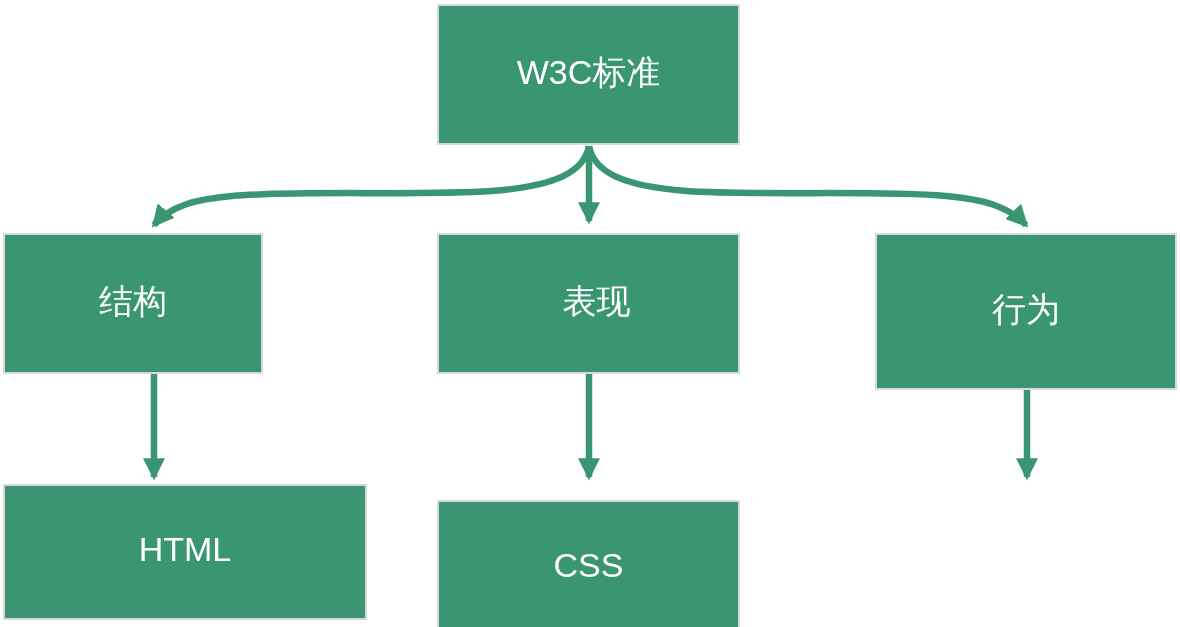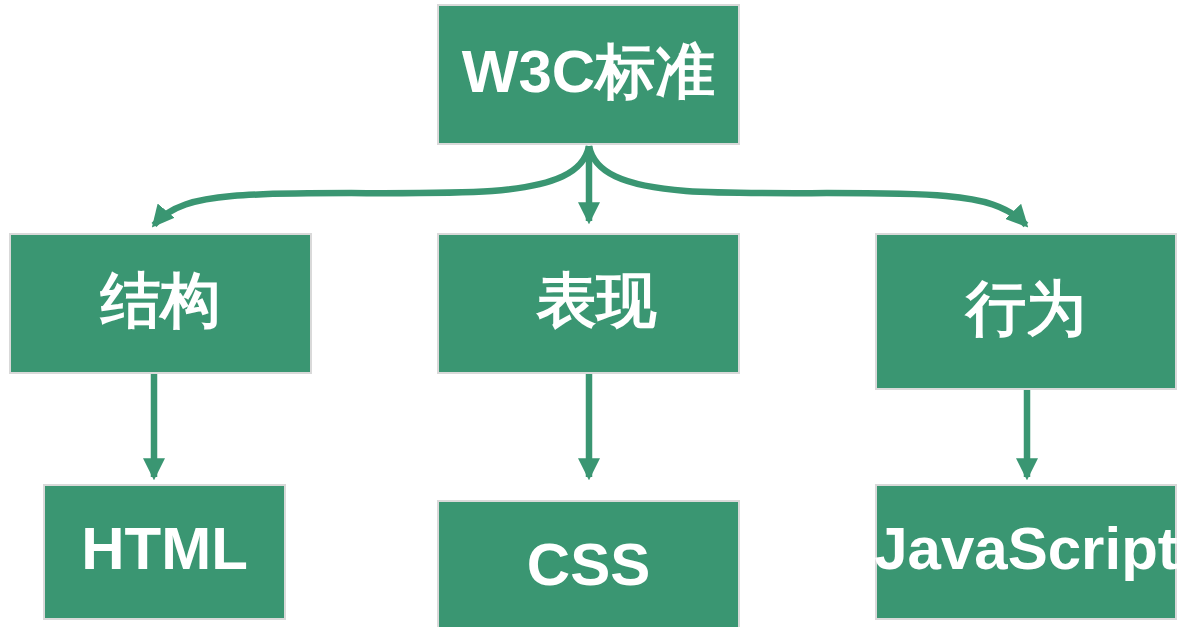--- a/index.html
+++ b/index.html
@@ -35,35 +35,34 @@
   }
   .node {
     position: absolute;
     box-sizing: border-box;
     background: var(--accent, #3A9672);
     border: 2px solid var(--border, #D9D9D9);
     display: flex;
     align-items: center;
     justify-content: center;
     color: var(--label, #FFFFFF);
-    font-size: 60px;
+    font-size: 34px;
     line-height: 1;
     text-align: center;
     user-select: none;
-    font-weight: bold;
   }
   .node span { display: block; padding-bottom: 6px; }
   
   .n-root          { left: 437px; top: 4px;   width: 303px; height: 141px; }
   
-  .n-structure     { left: 9px;   top: 233px; width: 303px; height: 141px; }
+  .n-structure     { left: 3px;   top: 233px; width: 260px; height: 141px; }
   .n-presentation  { left: 437px; top: 233px; width: 303px; height: 141px; padding-left: 16px; }
   .n-behavior      { left: 875px; top: 233px; width: 302px; height: 157px; }
   
-  .n-html          { left: 3px;   top: 484px; width: 243px; height: 136px; margin-left: 40px; }
+  .n-html          { left: 3px;   top: 484px; width: 364px; height: 136px; }
   .n-css           { left: 437px; top: 500px; width: 303px; height: 136px; }
   .n-javascript    { left: 875px; top: 484px; width: 302px; height: 136px; }
 </style>
 </head>
 <body>
 
 <div class="canvas">
 
   <svg class="edges" width="1180" height="627" viewBox="0 0 1180 627" aria-hidden="true">
     <defs>
@@ -102,17 +101,14 @@
   </div>
 
   <div class="node n-html">
     <span>HTML</span>
   </div>
 
   <div class="node n-css">
     <span>CSS</span>
   </div>
 
-  <div class="node n-javascript">
-    <span>JavaScript</span>
-  </div>
 
 </div>
 
 </body></html>

